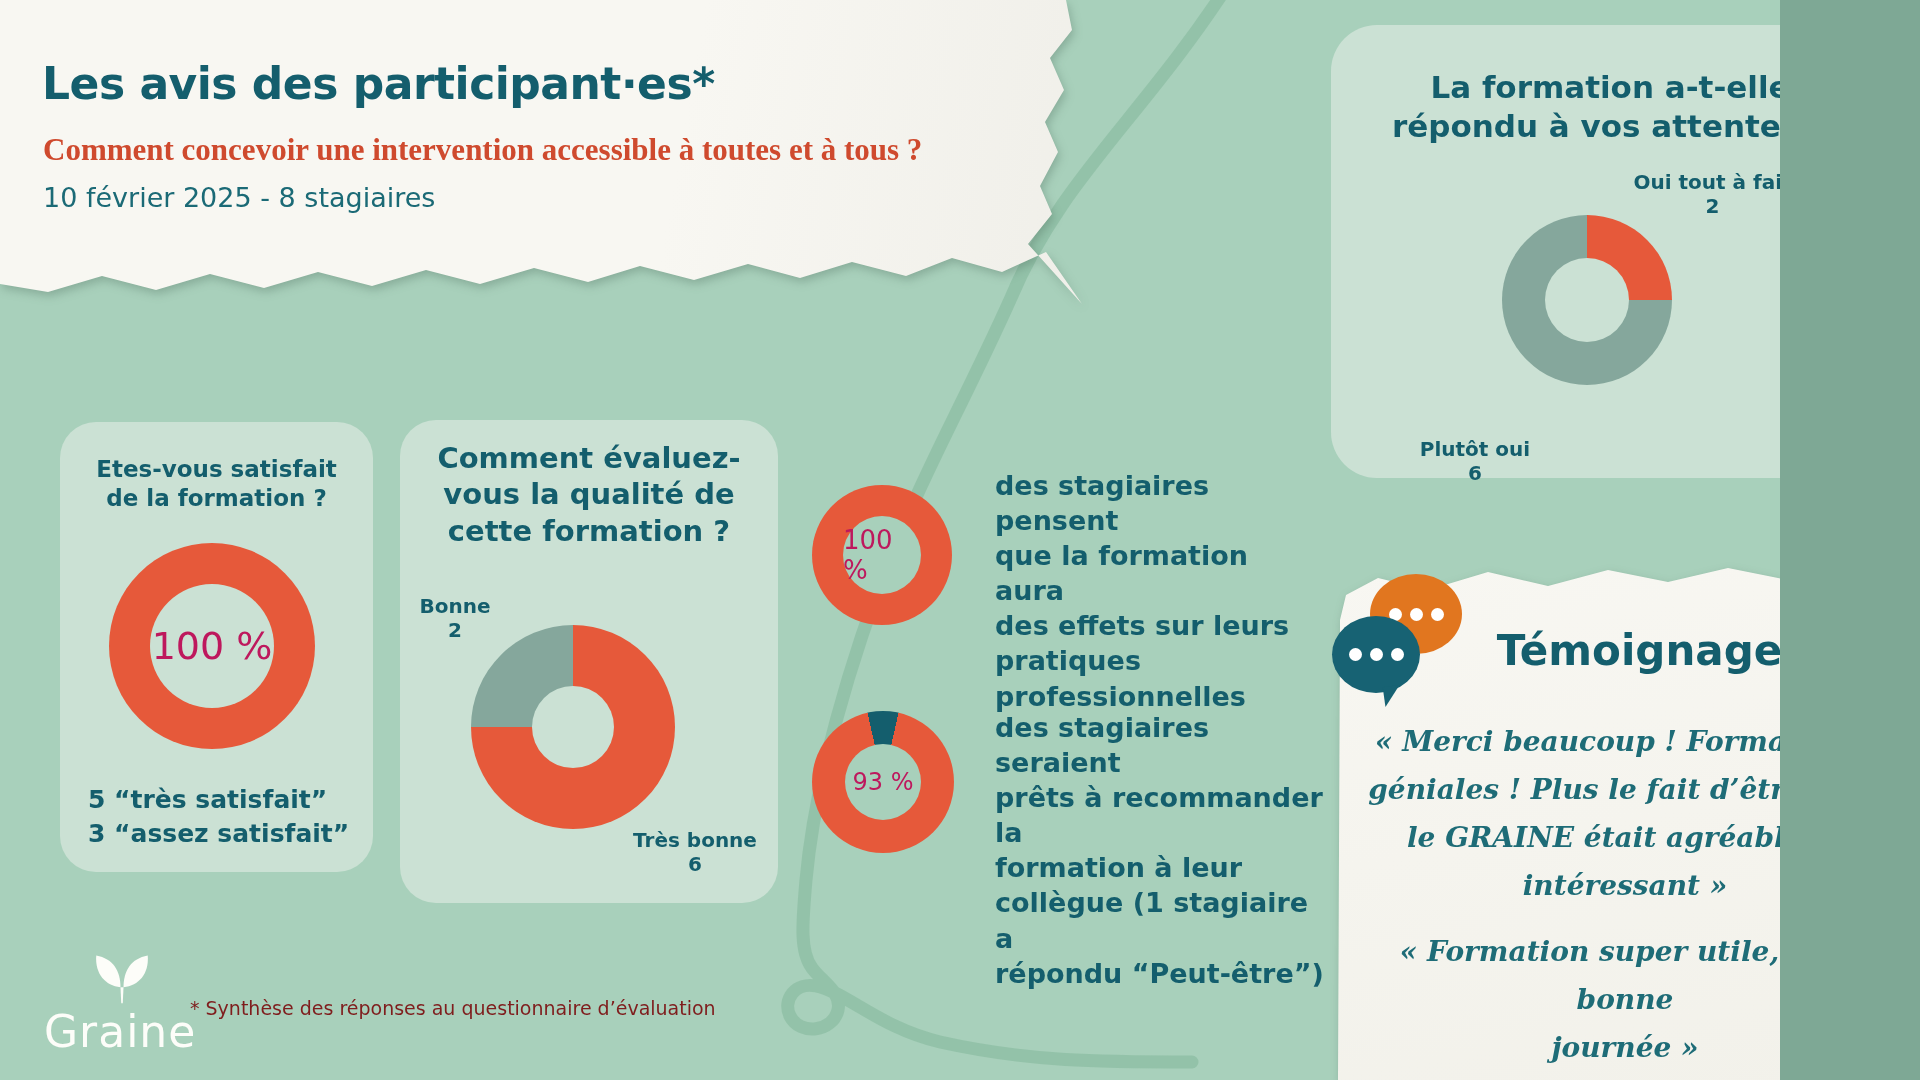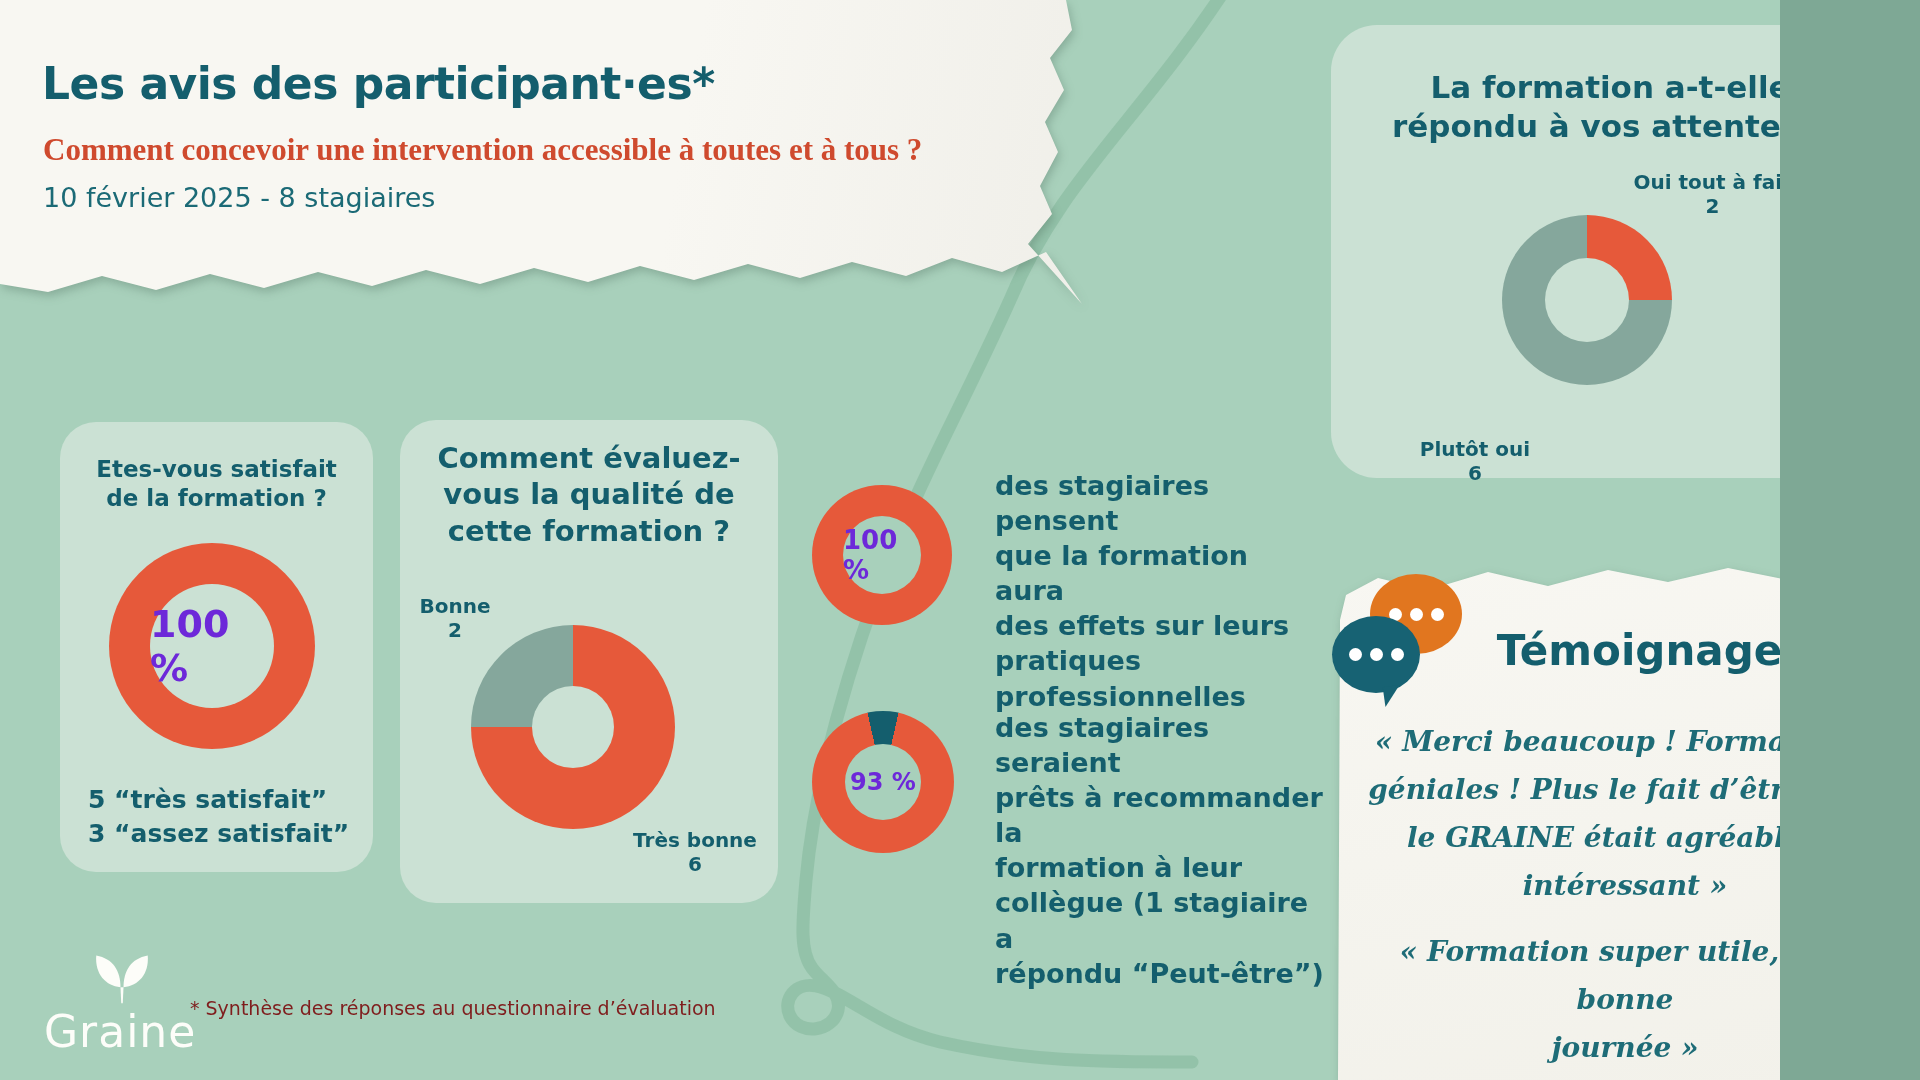--- a/index.html
+++ b/index.html
@@ -54,21 +54,21 @@
   }
 
   
   .donut { position:absolute; border-radius:50%; z-index:4; }
   .donut .hole {
     position:absolute; inset:0; margin:auto; border-radius:50%;
     display:flex; align-items:center; justify-content:center;
   }
   .hole-card { background:#cbe1d4; }
   .hole-bg   { background:#a8d0bb; }
-  .donut-center { font-weight:bold; color:#6d28d9; }
+  .donut-center { font-weight:normal; color:#be185d; }
 
   .donut-satisfaction { left:109px; top:543px; width:206px; height:206px; }
   .donut-satisfaction .hole { width:124px; height:124px; }
   .donut-satisfaction .donut-center { font-size:38px; }
 
   .donut-quality { left:471px; top:625px; width:204px; height:204px; }
   .donut-quality .hole { width:82px; height:82px; }
 
   .donut-attentes { left:1502px; top:215px; width:170px; height:170px; }
   .donut-attentes .hole { width:84px; height:84px; }

